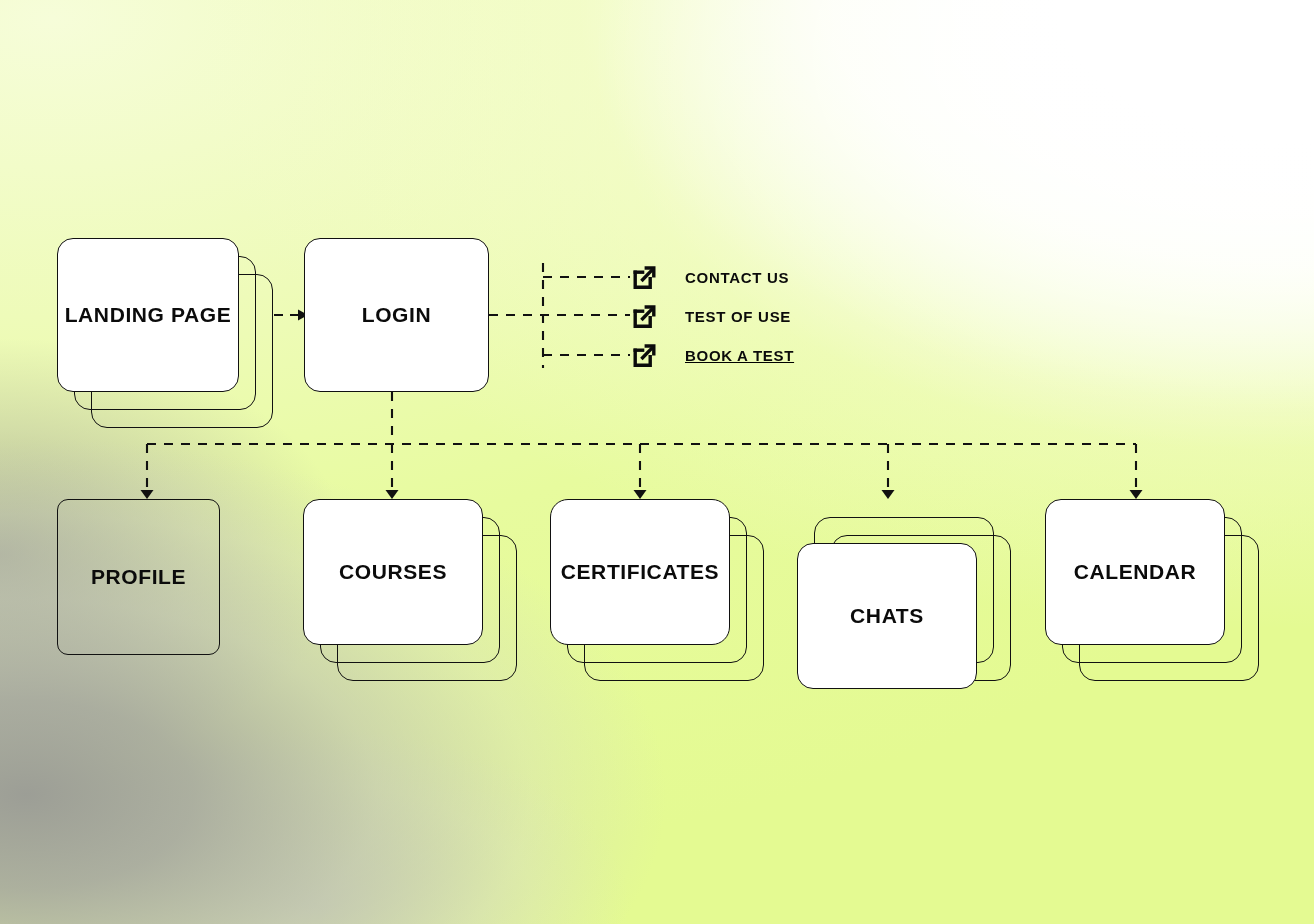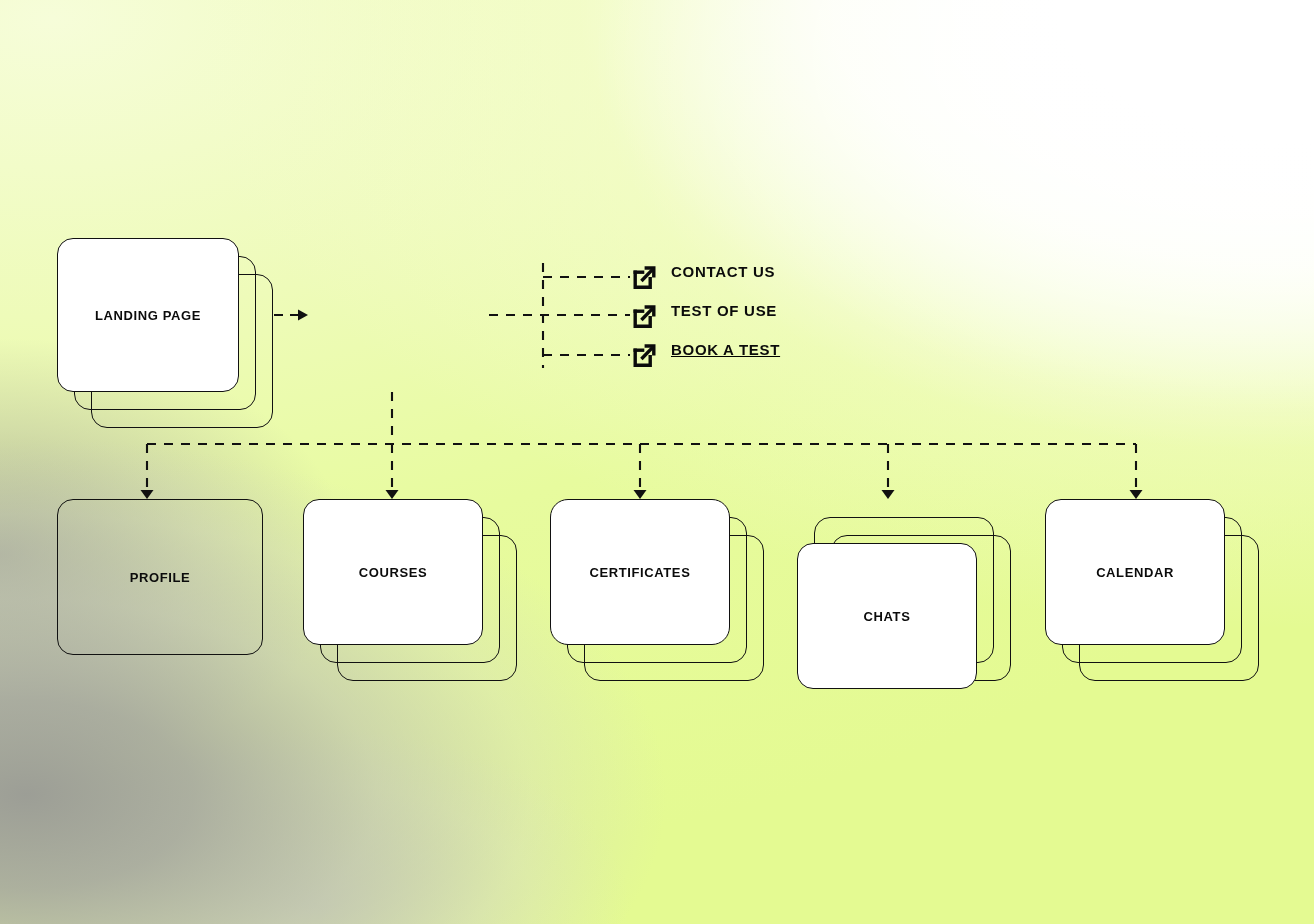--- a/index.html
+++ b/index.html
@@ -38,31 +38,31 @@
     border-radius:16px;
     box-sizing:border-box;
   }
   .sheet.back{background:transparent;}
   .sheet.front{background:#ffffff;}
   .sheet.ghost{background:transparent;}
   .card-label{
     position:absolute;
     left:0;top:0;right:0;bottom:0;
     display:flex;align-items:center;justify-content:center;
-    font-size:13px;font-weight:bold;letter-spacing:0.6px;
+    font-size:21px;font-weight:bold;letter-spacing:0.6px;
     color:#0b0b0b;text-align:center;
     pointer-events:none;
   }
 
   
   svg.wires{position:absolute;left:0;top:0;width:1314px;height:924px;pointer-events:none;overflow:visible;}
 
   
   .ext-link{
-    position:absolute;display:flex;gap:13px;
+    position:absolute;display:flex;align-items:center;gap:27px;
   }
   .ext-icon{width:28px;height:28px;flex:0 0 28px;display:block;}
   .ext-text{
     font-size:15px;font-weight:bold;letter-spacing:0.7px;color:#0b0b0b;white-space:nowrap;
   }
 </style>
 </head>
 <body>
 
 <div id="canvas">
@@ -107,20 +107,25 @@
   </svg>
 
   <div class="card-stack" style="left:57px;top:238px;width:216px;height:190px;">
     <div class="sheet back" style="left:34px;top:36px;width:182px;height:154px;"></div>
     <div class="sheet back" style="left:17px;top:18px;width:182px;height:154px;"></div>
     <div class="sheet front" style="left:0px;top:0px;width:182px;height:154px;">
       <span class="card-label">LANDING PAGE</span>
     </div>
   </div>
 
+  <div class="card-stack" style="left:304px;top:238px;width:185px;height:154px;">
+    <div class="sheet front" style="left:0px;top:0px;width:185px;height:154px;">
+      <span class="card-label">LOGIN</span>
+    </div>
+  </div>
 
   <div class="ext-link" style="left:630px;top:263px;">
     <svg class="ext-icon" viewBox="0 0 28 28">
       <path d="M5.2 9.2 L5.2 24.2 L20.2 24.2 L20.2 15.6" fill="none" stroke="#0b0b0b" stroke-width="3.4" stroke-linecap="square" stroke-linejoin="miter"></path>
       <path d="M5.2 9.2 L12.6 9.2" fill="none" stroke="#0b0b0b" stroke-width="3.4" stroke-linecap="square"></path>
       <path d="M11.4 18.0 L22.4 6.6" fill="none" stroke="#0b0b0b" stroke-width="3.4" stroke-linecap="butt"></path>
       <path d="M14.6 5.0 L23.8 5.0 L23.8 14.4" fill="none" stroke="#0b0b0b" stroke-width="3.4" stroke-linecap="butt" stroke-linejoin="miter"></path>
     </svg>
     <span class="ext-text">CONTACT US</span>
   </div>
@@ -139,21 +144,21 @@
     <svg class="ext-icon" viewBox="0 0 28 28">
       <path d="M5.2 9.2 L5.2 24.2 L20.2 24.2 L20.2 15.6" fill="none" stroke="#0b0b0b" stroke-width="3.4" stroke-linecap="square" stroke-linejoin="miter"></path>
       <path d="M5.2 9.2 L12.6 9.2" fill="none" stroke="#0b0b0b" stroke-width="3.4" stroke-linecap="square"></path>
       <path d="M11.4 18.0 L22.4 6.6" fill="none" stroke="#0b0b0b" stroke-width="3.4" stroke-linecap="butt"></path>
       <path d="M14.6 5.0 L23.8 5.0 L23.8 14.4" fill="none" stroke="#0b0b0b" stroke-width="3.4" stroke-linecap="butt" stroke-linejoin="miter"></path>
     </svg>
     <span class="ext-text">BOOK A TEST</span>
   </div>
 
   <div class="card-stack" style="left:57px;top:499px;width:182px;height:156px;">
-    <div class="sheet ghost" style="left:0px;top:0px;width:206px;height:156px;">
+    <div class="sheet ghost" style="left:0px;top:0px;width:163px;height:156px;border-radius:11px;">
       <span class="card-label">PROFILE</span>
     </div>
   </div>
 
   <div class="card-stack" style="left:303px;top:499px;width:214px;height:178px;">
     <div class="sheet back" style="left:34px;top:36px;width:180px;height:146px;"></div>
     <div class="sheet back" style="left:17px;top:18px;width:180px;height:146px;"></div>
     <div class="sheet front" style="left:0px;top:0px;width:180px;height:146px;">
       <span class="card-label">COURSES</span>
     </div>

